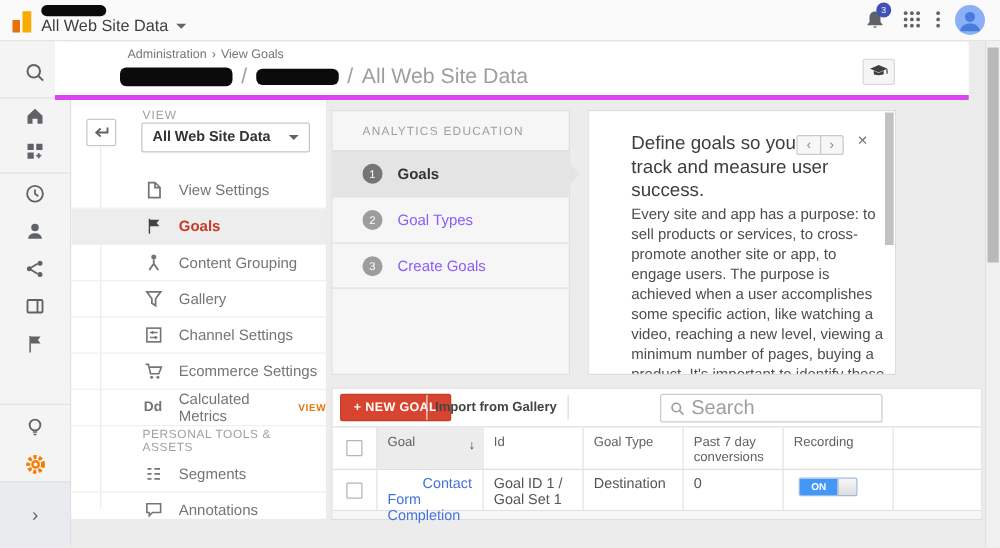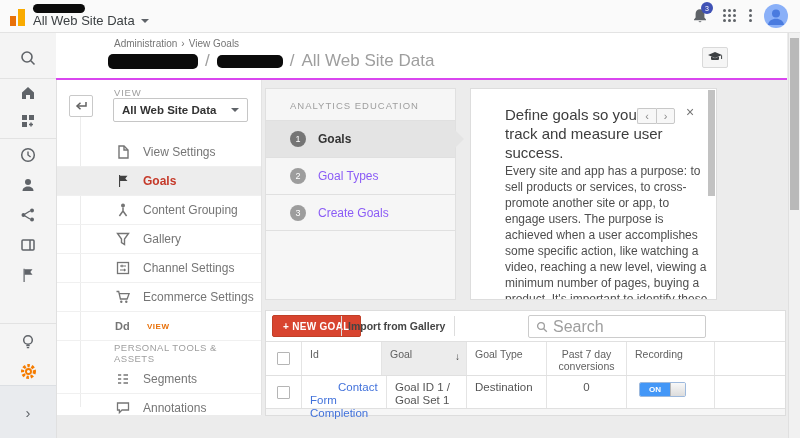--- a/index.html
+++ b/index.html
@@ -25,21 +25,21 @@
   #kebab i { width:3px; height:3px; background:#5f6368; border-radius:50%; }
   #avatar { left:764px; top:4px; width:24px; height:24px; border-radius:50%; background:#8ab0f8; overflow:hidden; }
 
   
   #rail { position:absolute; left:0; top:33px; width:57px; height:405px; background:#f4f4f4; border-right:1px solid #e0e0e0; }
   .rail-item { position:absolute; left:0; width:56px; height:30px; display:flex; align-items:center; justify-content:center; cursor:pointer; }
   .rail-div { position:absolute; left:0; width:56px; height:1px; background:#e2e2e2; }
   #rail-collapse { position:absolute; left:0; top:352px; width:56px; height:53px; background:#e9ebee; border-top:1px solid #dcdfe3; display:flex; align-items:center; justify-content:center; font-size:15px; color:#5f6368; cursor:pointer; }
 
   
-  #content-header { position:absolute; left:56px; top:33px; width:731px; height:47px; background:#fff; border-bottom:2px solid #d946ef;text-align:center; }
+  #content-header { position:absolute; left:44px; top:33px; width:731px; height:47px; background:#fff; border-bottom:4px solid #d946ef;text-align:center; }
   .breadcrumb { position:absolute; left:58px; top:5px; font-size:10px; color:#757575; display:flex; gap:4px; }
   .breadcrumb .bc-link { cursor:pointer; }
   .title-row { position:absolute; left:52px; top:18px; display:flex; align-items:center; gap:7px; font-size:17px; color:#9e9e9e; }
   .redact-t1 { width:90px; height:15px; }
   .redact-t2 { width:66px; height:13px; }
   .cap-btn { position:absolute; left:646px; top:14px; width:26px; height:21px; background:#f5f5f5; border:1px solid #d9d9d9; border-radius:2px; display:flex; align-items:center; justify-content:center; cursor:pointer; }
 
   
   #page-scrollbar { position:absolute; left:788px; top:33px; width:12px; height:405px; background:#f1f1f1; border-left:1px solid #e0e0e0; }
   #page-scrollbar .thumb { position:absolute; left:1px; top:5px; width:9px; height:172px; background:#b9b9b9; }
@@ -93,21 +93,21 @@
   .search-box svg { position:absolute; left:7px; top:5px; }
   .search-box input { position:absolute; left:24px; top:0; width:150px; height:21px; border:none; outline:none; font-size:16px; color:#333; font-family:Liberation Sans, sans-serif; background:transparent; }
   .search-box input::placeholder { color:#9e9e9e; }
   .thead { display:flex; height:35px; border-top:1px solid #e0e0e0; border-bottom:1px solid #e0e0e0; }
   .th { font-size:10.5px; color:#616161; padding:6px 8px; border-left:1px solid #e4e4e4; line-height:12px; cursor:pointer; }
   .thead .cb-cell, .trow .cb-cell { border-left:none; display:flex; align-items:flex-start; justify-content:center; padding-top:10px; }
   .c0 { width:35px; flex:none; }
   .c1 { width:85px; flex:none; }
   .c2 { width:80px; flex:none; }
   .c3 { width:80px; flex:none; }
-  .c4 { width:80px; flex:none;text-align:center; }
+  .c4 { width:80px; flex:none; }
   .c5 { width:88px; flex:none; }
   .c6 { flex:1; }
   .th-goal { background:#ececec; position:relative; }
   .sort-arrow { position:absolute; right:6px; top:9px; font-size:10px; color:#424242; }
   .checkbox { width:13px; height:13px; background:#fff; border:1px solid #b5b5b5; border-radius:1px; cursor:pointer; }
   .trow { display:flex; height:33px; border-bottom:1px solid #e0e0e0; }
   .td { font-size:11.5px; color:#555; line-height:13px; padding:5px 8px; border-left:1px solid #e4e4e4; }
   .goal-link { color:#4272db; cursor:pointer;margin-left:28px; }
   .toggle { margin:6px 0 0 12px; width:47px; height:15px; border-radius:2px; overflow:hidden; display:flex; border:1px solid #9db9dd; cursor:pointer; }
   .toggle .on { width:30px; background:#4397f7; color:#fff; font-size:8px; font-weight:bold; display:flex; align-items:center; justify-content:center; }
@@ -317,20 +317,21 @@
           <svg width="16" height="16" viewBox="0 0 16 16">
             <path d="M1.5 2.5h2.2L5.4 10h6.7l2-5.3H4.4" fill="none" stroke="#757575" stroke-width="1.3"></path>
             <circle cx="6.3" cy="12.8" r="1.2" fill="#757575"></circle>
             <circle cx="11.3" cy="12.8" r="1.2" fill="#757575"></circle>
           </svg>
         </span>
       <span>Ecommerce Settings</span>
     </div>
     <div class="vp-item">
       <span class="ico dd-icon-text">Dd</span>
+      <span>Calculated Metrics</span>
       <span class="vp-beta">VIEW</span>
     </div>
     <div class="vp-section">PERSONAL TOOLS &amp; ASSETS</div>
     <div class="vp-item">
       <span class="ico">
           <svg width="16" height="16" viewBox="0 0 16 16">
             <path d="M3 4h3.2M8.5 4H13M3 8h3.2M8.5 8H13M3 12h3.2M8.5 12H13" fill="none" stroke="#757575" stroke-width="1.4"></path>
           </svg>
         </span>
       <span>Segments</span>
@@ -387,25 +388,25 @@
           <circle cx="5" cy="5" r="3.4" fill="none" stroke="#9e9e9e" stroke-width="1.3"></circle>
           <line x1="7.7" y1="7.7" x2="10.8" y2="10.8" stroke="#9e9e9e" stroke-width="1.3"></line>
         </svg>
       <input type="text" placeholder="Search" style="">
     </div>
   </div>
   <div class="thead">
     <div class="th c0 cb-cell">
         <span class="checkbox"></span>
       </div>
-    <div class="th c2">Id</div>
     <div class="th c1 th-goal">
       <span>Goal</span>
       <span class="sort-arrow">↓</span>
     </div>
+    <div class="th c2">Id</div>
     <div class="th c3">Goal Type</div>
     <div class="th c4">Past 7 day conversions</div>
     <div class="th c5">Recording</div>
     <div class="th c6"></div>
   </div>
   <div class="trow">
     <div class="td c0 cb-cell">
         <span class="checkbox"></span>
       </div>
     <div class="td c1"><span class="goal-link">Contact Form Completion</span></div>

